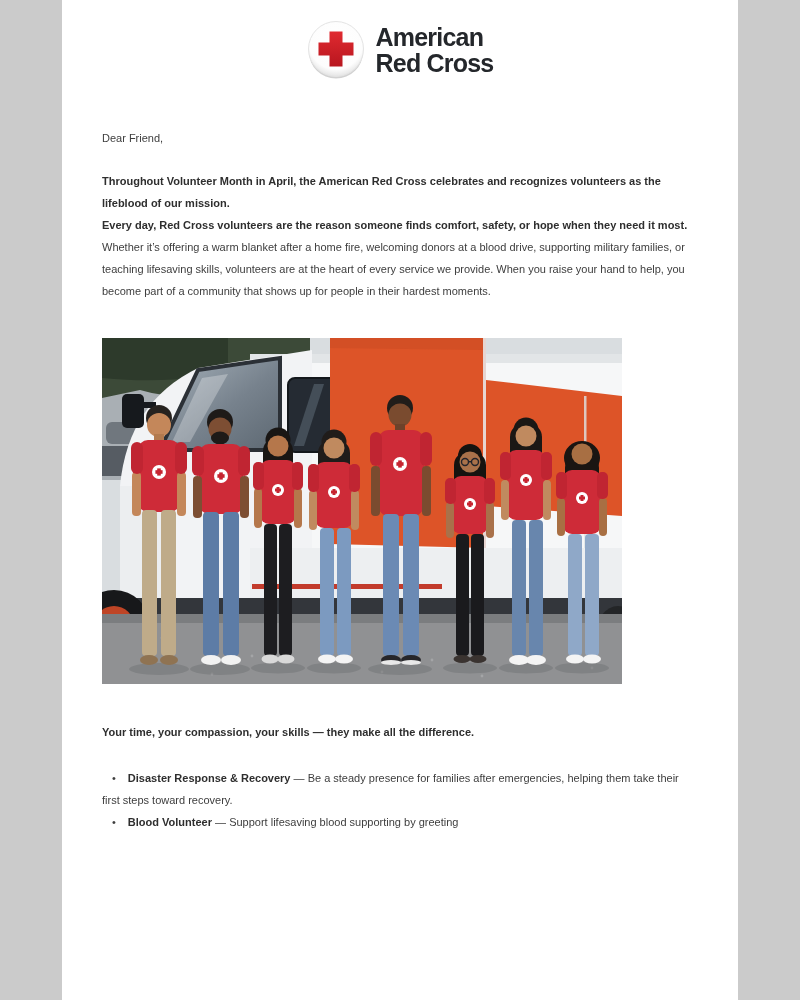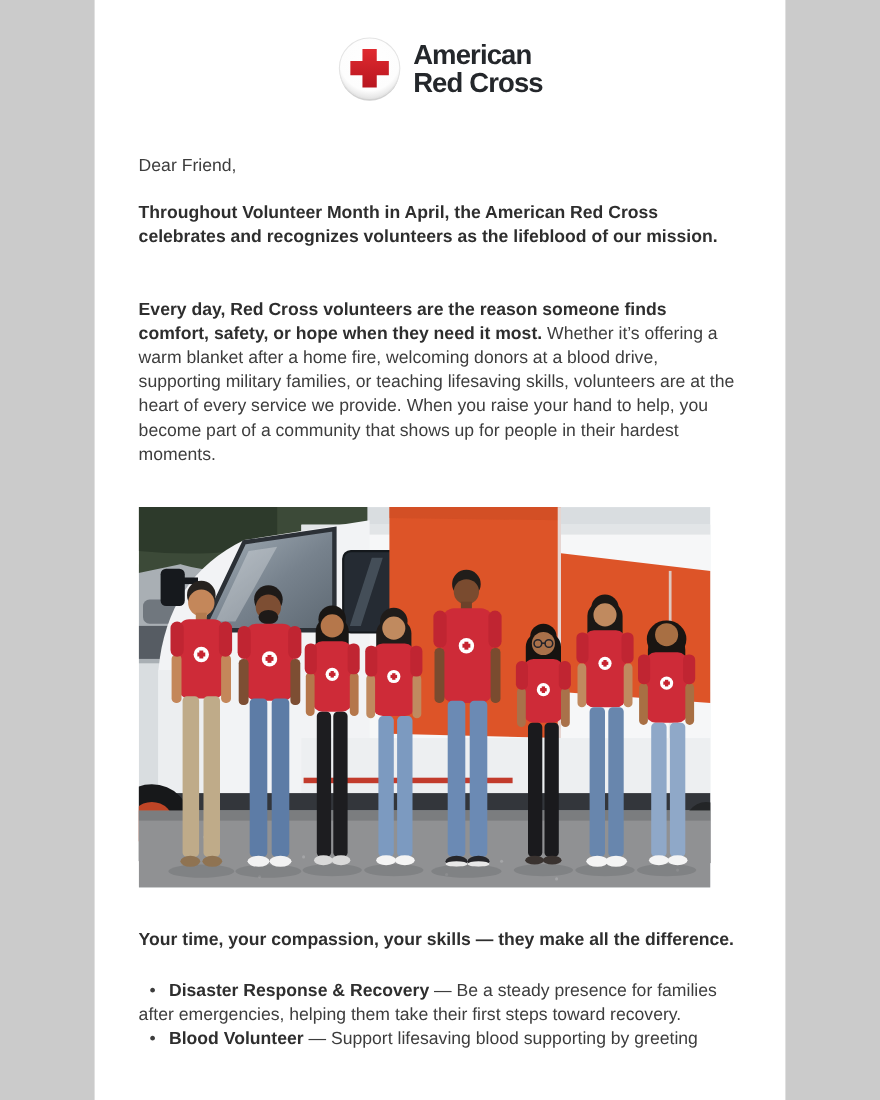--- a/index.html
+++ b/index.html
@@ -2,39 +2,39 @@
 <html><head>
 <meta charset="utf-8">
 <style>
   html,body{margin:0;padding:0;}
   body{
     width:800px;height:1000px;overflow:hidden;
     background:#cbcbcb;
     font-family:"Liberation Sans", sans-serif;
   }
   .email-canvas{
-    width:628px;height:1000px;margin:0 auto;background:#ffffff;
-    box-sizing:border-box;padding:28px 40px 0 40px;
+    width:676px;height:1000px;margin:0 auto;background:#ffffff;
+    box-sizing:border-box;padding:15px 40px 0 40px;
   }
   
   .logo-row{
     height:70px;display:flex;align-items:center;justify-content:center;
     gap:11px;margin-bottom:42px;cursor:pointer;
   }
   .logo-mark{width:58px;height:62px;flex:0 0 auto;}
   .logo-text{
     font-weight:bold;font-size:25px;line-height:26px;color:#24272b;
     letter-spacing:-0.8px;
   }
   
-  .para{font-size:16px;line-height:22px;color:#3d3d3d;margin:0;}
+  .para{font-size:11px;line-height:22px;color:#3d3d3d;margin:0;}
   .para b, .para.bold{font-weight:bold;color:#2e2e2e;}
   .m-greeting{margin-bottom:21px;}
   .m-p1{}
-  .m-p2{margin-bottom:36px;margin-top:44px;}
+  .m-p2{margin-bottom:36px;}
   .m-p3{margin-bottom:24px;}
   .photo-wrap{width:520px;height:346px;margin:0 0 37px 0;overflow:hidden;}
   .photo-wrap svg{display:block;}
   .blt{padding:0 12px 0 10px;color:#3d3d3d;}
 </style>
 </head>
 <body>
 
 <div class="email-canvas">
 

